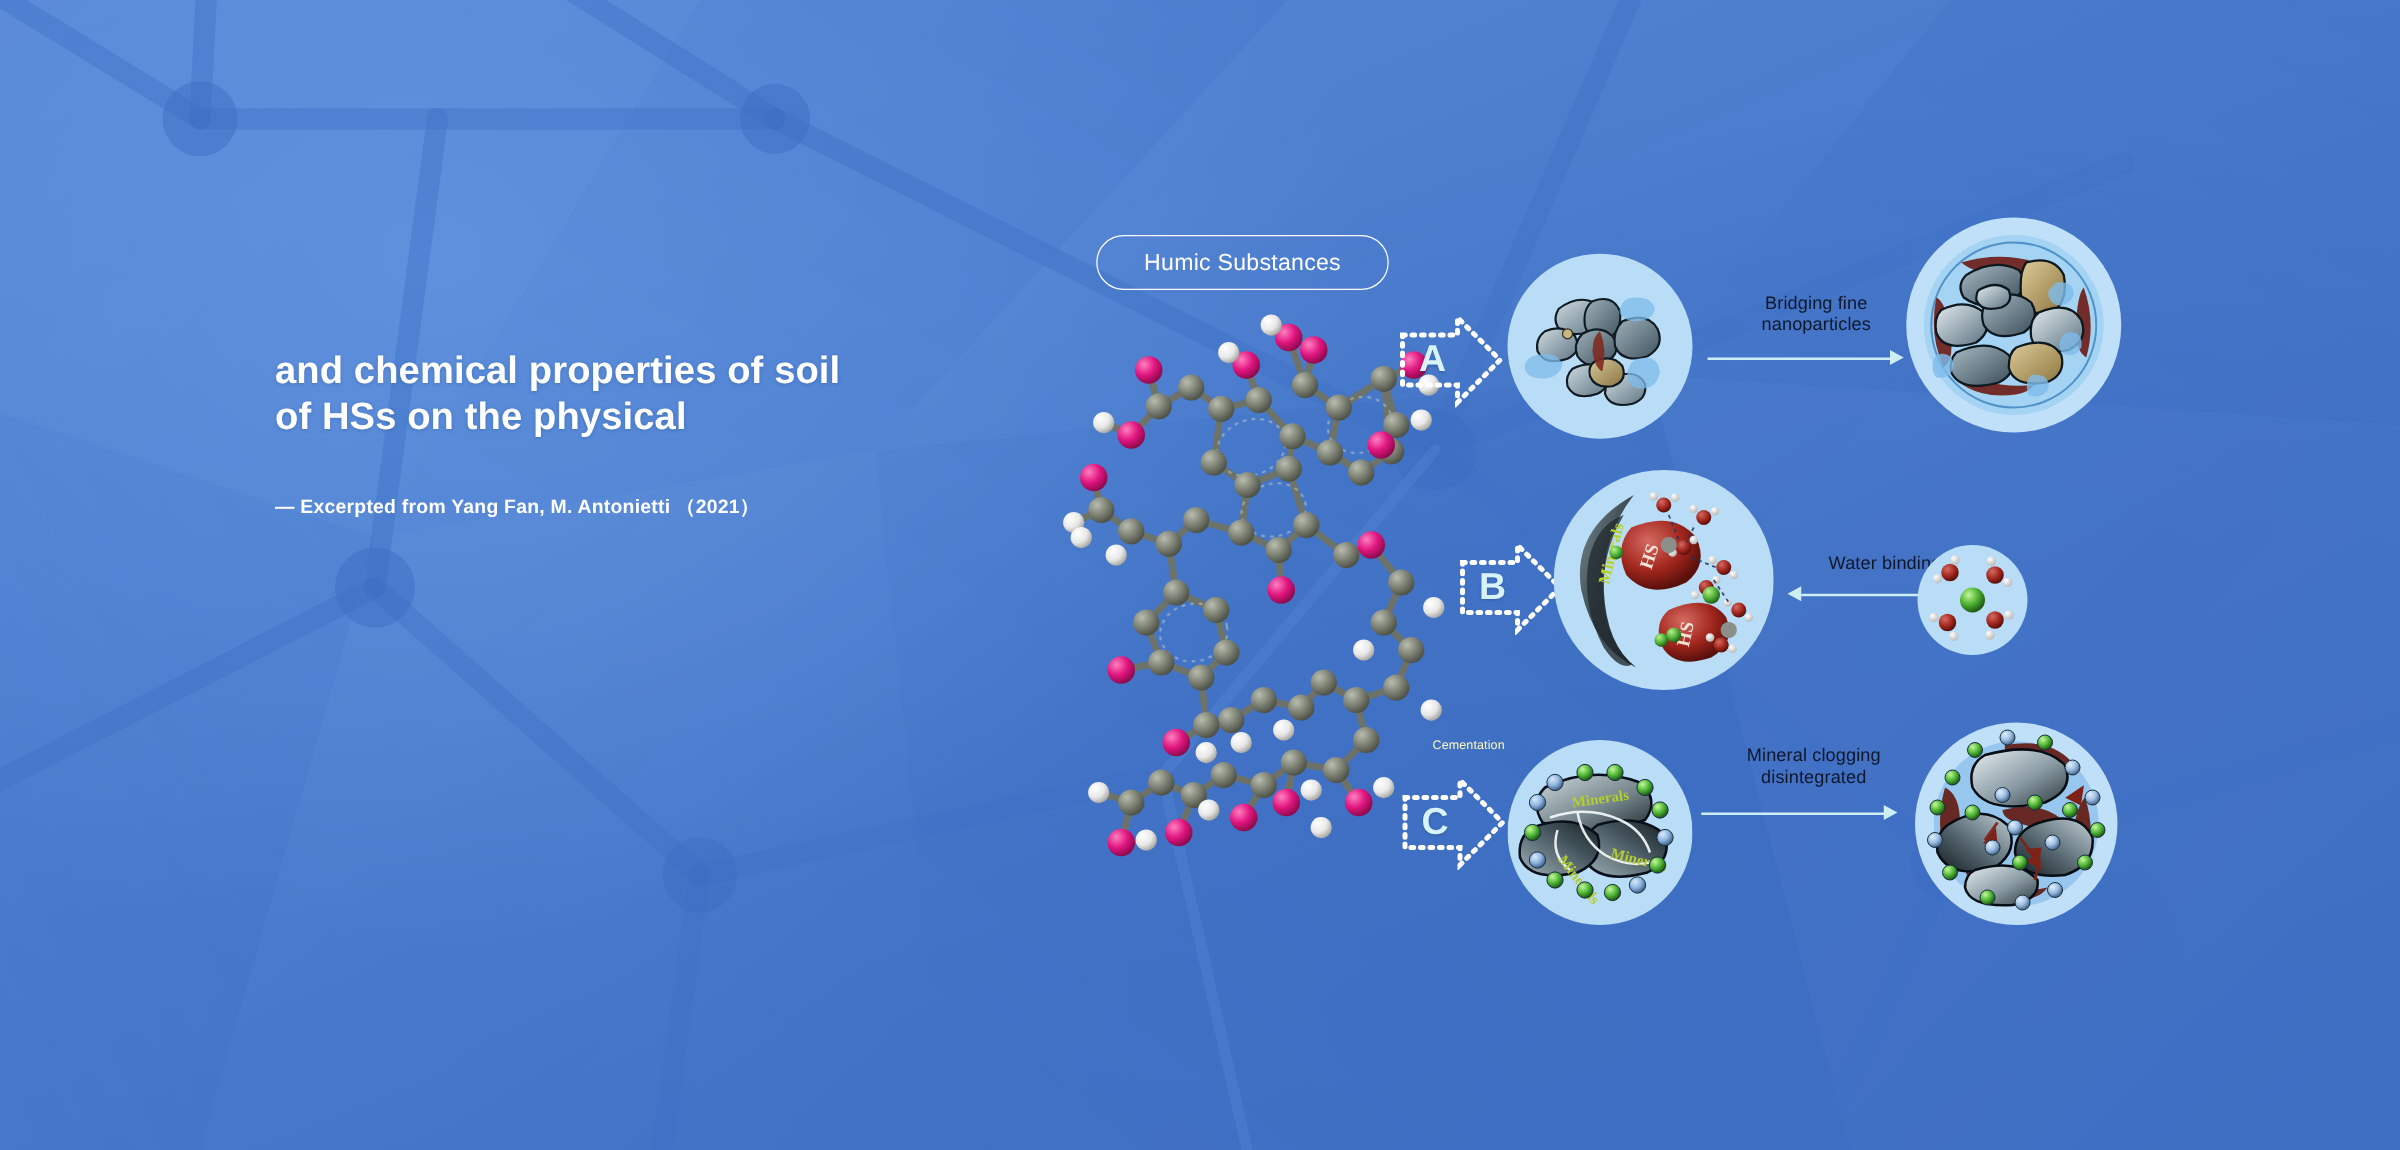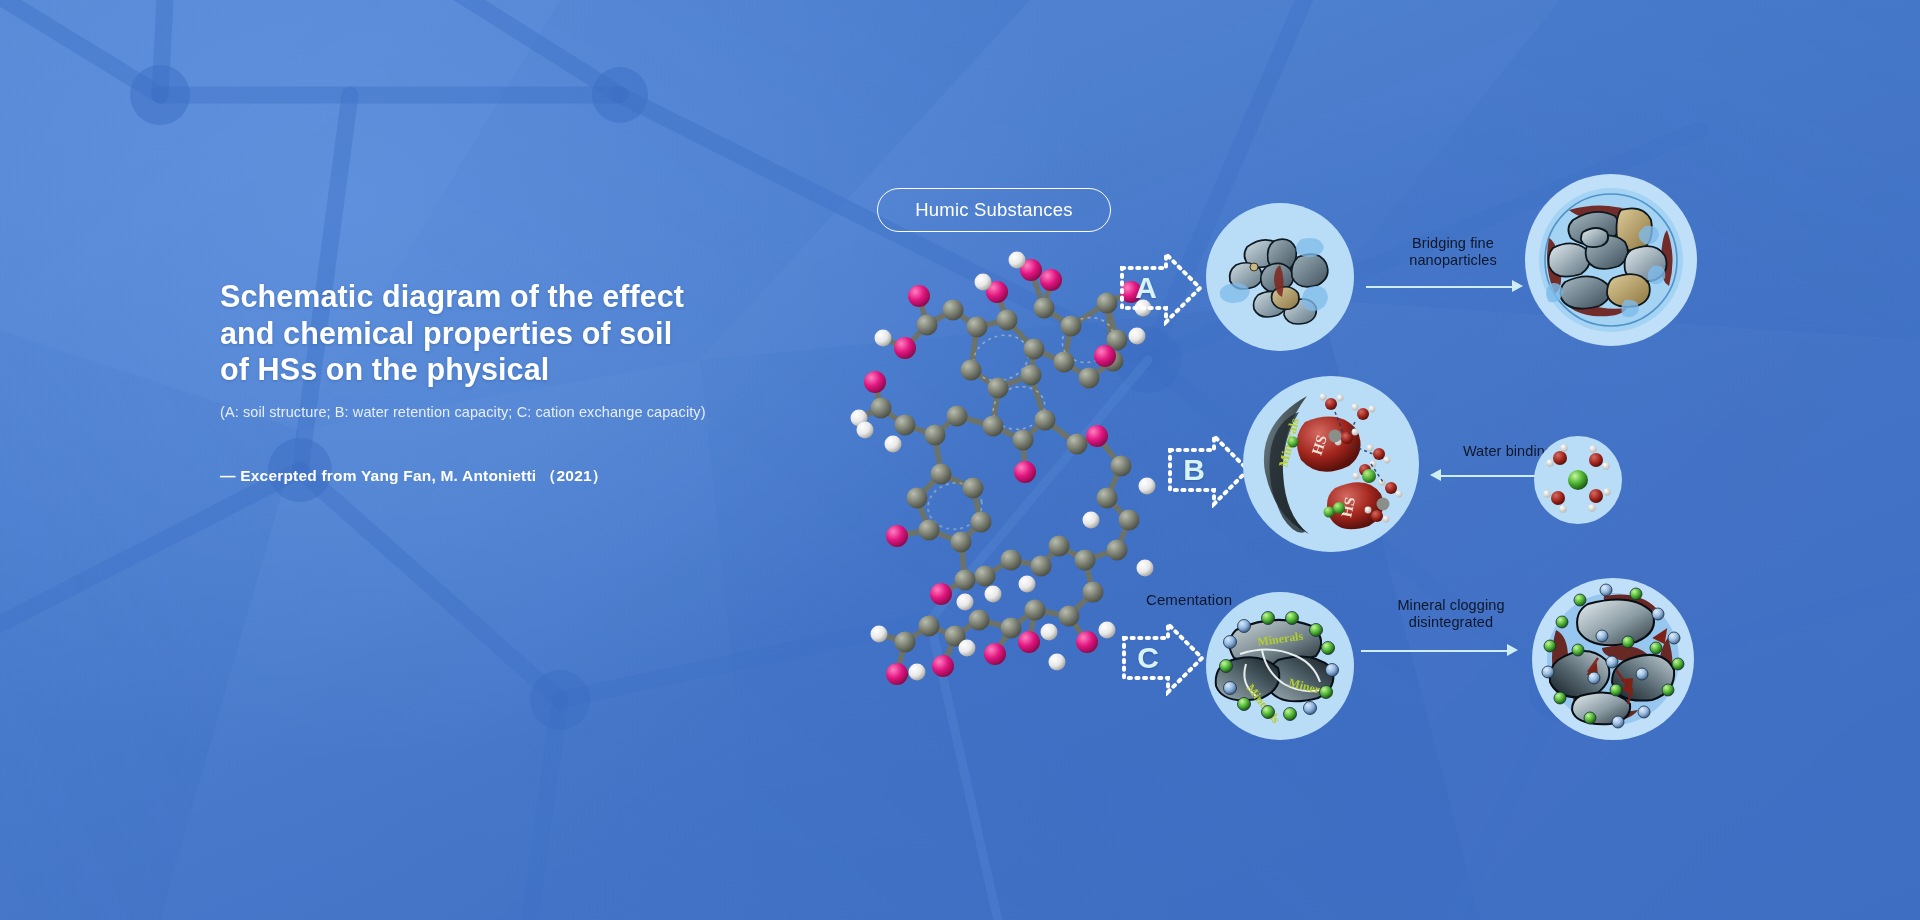--- a/index.html
+++ b/index.html
@@ -87,21 +87,21 @@
   .arrowhead.right{
     border-top:6px solid transparent;border-bottom:6px solid transparent;
     border-left:11px solid #cdeef4;
   }
   .arrowhead.left{
     border-top:6px solid transparent;border-bottom:6px solid transparent;
     border-right:11px solid #cdeef4;
   }
 
   .minilabel{
-    position:absolute;color:#0f172a;font-size:15px;letter-spacing:.1px;
+    position:absolute;color:#fef9c3;font-size:10px;letter-spacing:.1px;
   }
 
   svg{display:block;}
   .nosel{user-select:none;}
 </style>
 </head>
 <body>
 
 <div id="bg-root">
   <div class="bg-gradient"></div>
@@ -155,25 +155,23 @@
     </g>
     <g stroke="#5b8ad8" stroke-opacity="0.30" stroke-width="9" fill="none" stroke-linecap="round">
       <line x1="930" y1="620" x2="1148" y2="360"></line>
       <line x1="930" y1="620" x2="1000" y2="930"></line>
     </g>
   </svg>
 </div>
 
 <div id="left-col">
   <h1 class="headline nosel">
-    <span class="ln">Schematic diagram of the effect</span>
     <span class="ln">and chemical properties of soil</span>
     <span class="ln">of HSs on the physical</span>
   </h1>
-  <p class="sub-note nosel">(A: soil structure; B: water retention capacity; C: cation exchange capacity)</p>
   <p class="attrib nosel">— Excerpted from Yang Fan, M. Antonietti （2021）</p>
 </div>
 
 <div id="diagram">
 
   <div class="pill nosel">
     <span>Humic Substances</span>
   </div>
 
   <svg style="position:absolute;left:845px;top:230px;" width="420" height="500" viewBox="0 0 420 500">

